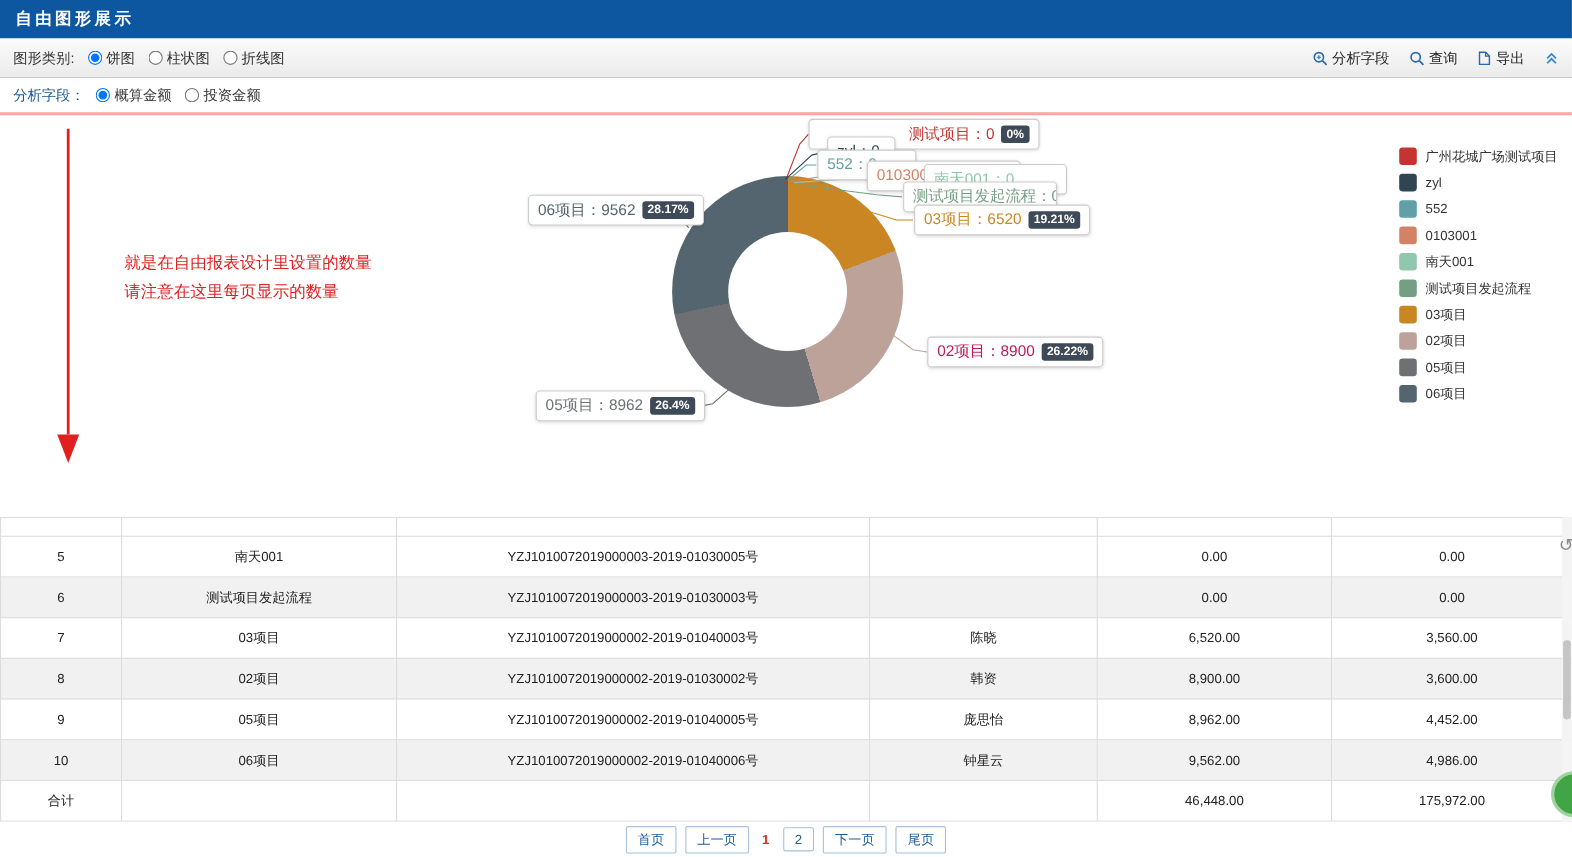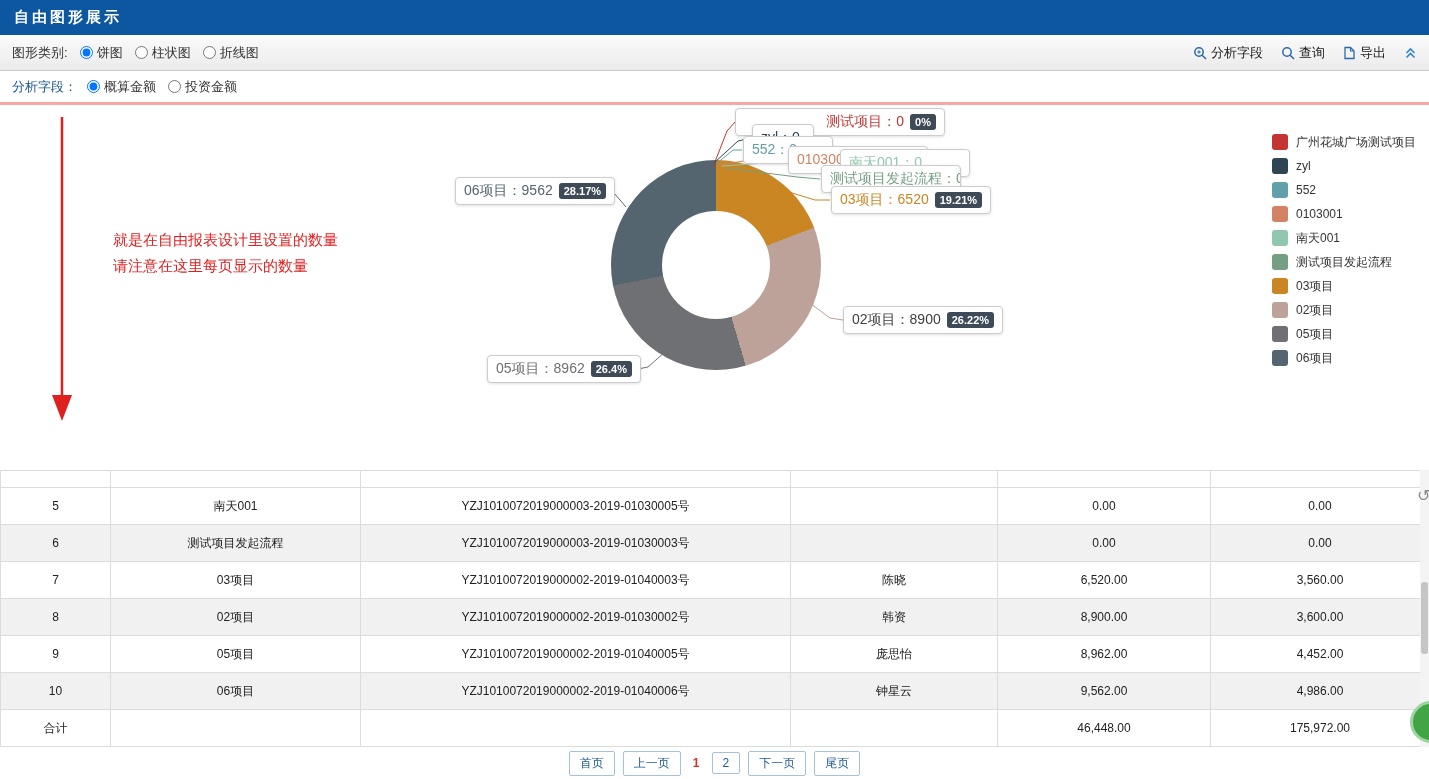--- a/index.html
+++ b/index.html
@@ -178,30 +178,30 @@
     <span style="color: rgb(145, 199, 174);">南天001：0</span>
   </div>
   <div class="callout" style="left:821px;top:60px;width:140px;z-index:20">
     <span style="color: rgb(116, 159, 131);">测试项目发起流程：0</span>
     <span class="badge" style="background: rgb(62, 74, 87);">0%</span>
   </div>
   <div class="callout" style="left:831px;top:81px;z-index:30">
     <span style="color: rgb(202, 134, 34);">03项目：6520</span>
     <span class="badge" style="background: rgb(62, 74, 87);">19.21%</span>
   </div>
-  <div class="callout" style="left:455px;top:72px;z-index:10">
+  <div class="callout" style="left:480px;top:72px;z-index:10">
     <span style="color: rgb(84, 101, 112);">06项目：9562</span>
     <span class="badge" style="background: rgb(62, 74, 87);">28.17%</span>
   </div>
   <div class="callout" style="left:487px;top:250px;z-index:10">
     <span style="color: rgb(110, 112, 116);">05项目：8962</span>
     <span class="badge" style="background: rgb(62, 74, 87);">26.4%</span>
   </div>
   <div class="callout" style="left:843px;top:201px;z-index:10">
-    <span style="color: #404040;">02项目：8900</span>
+    <span style="color: #be185d;">02项目：8900</span>
     <span class="badge" style="background: rgb(62, 74, 87);">26.22%</span>
   </div>
 
   <div class="legend">
     <div class="legend-item">
       <span class="swatch" style="background: rgb(194, 53, 49);"></span>
       <span class="legend-label">广州花城广场测试项目</span>
     </div>
     <div class="legend-item">
       <span class="swatch" style="background: rgb(47, 69, 84);"></span>

